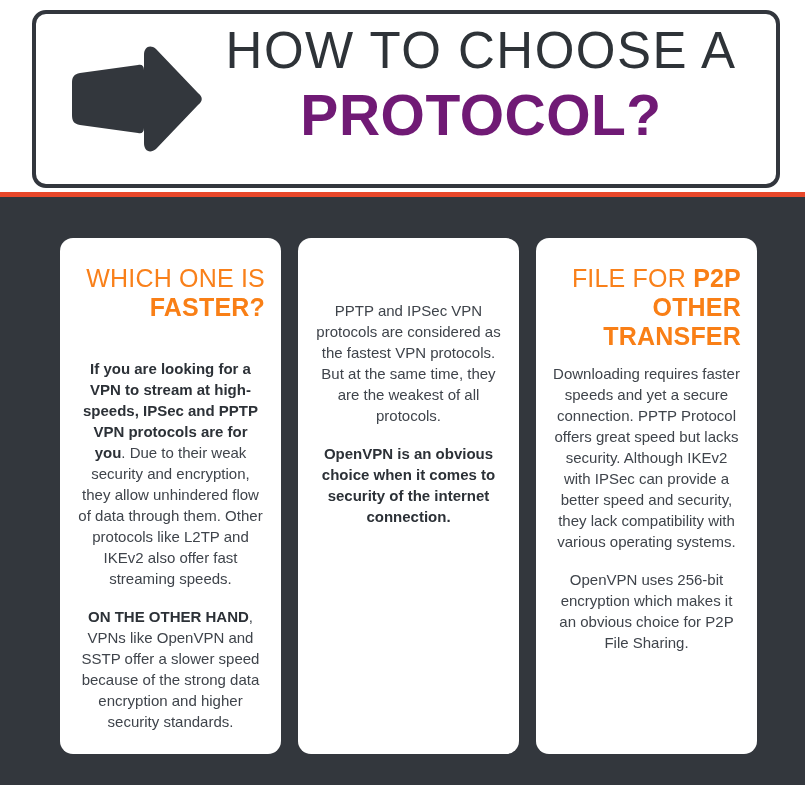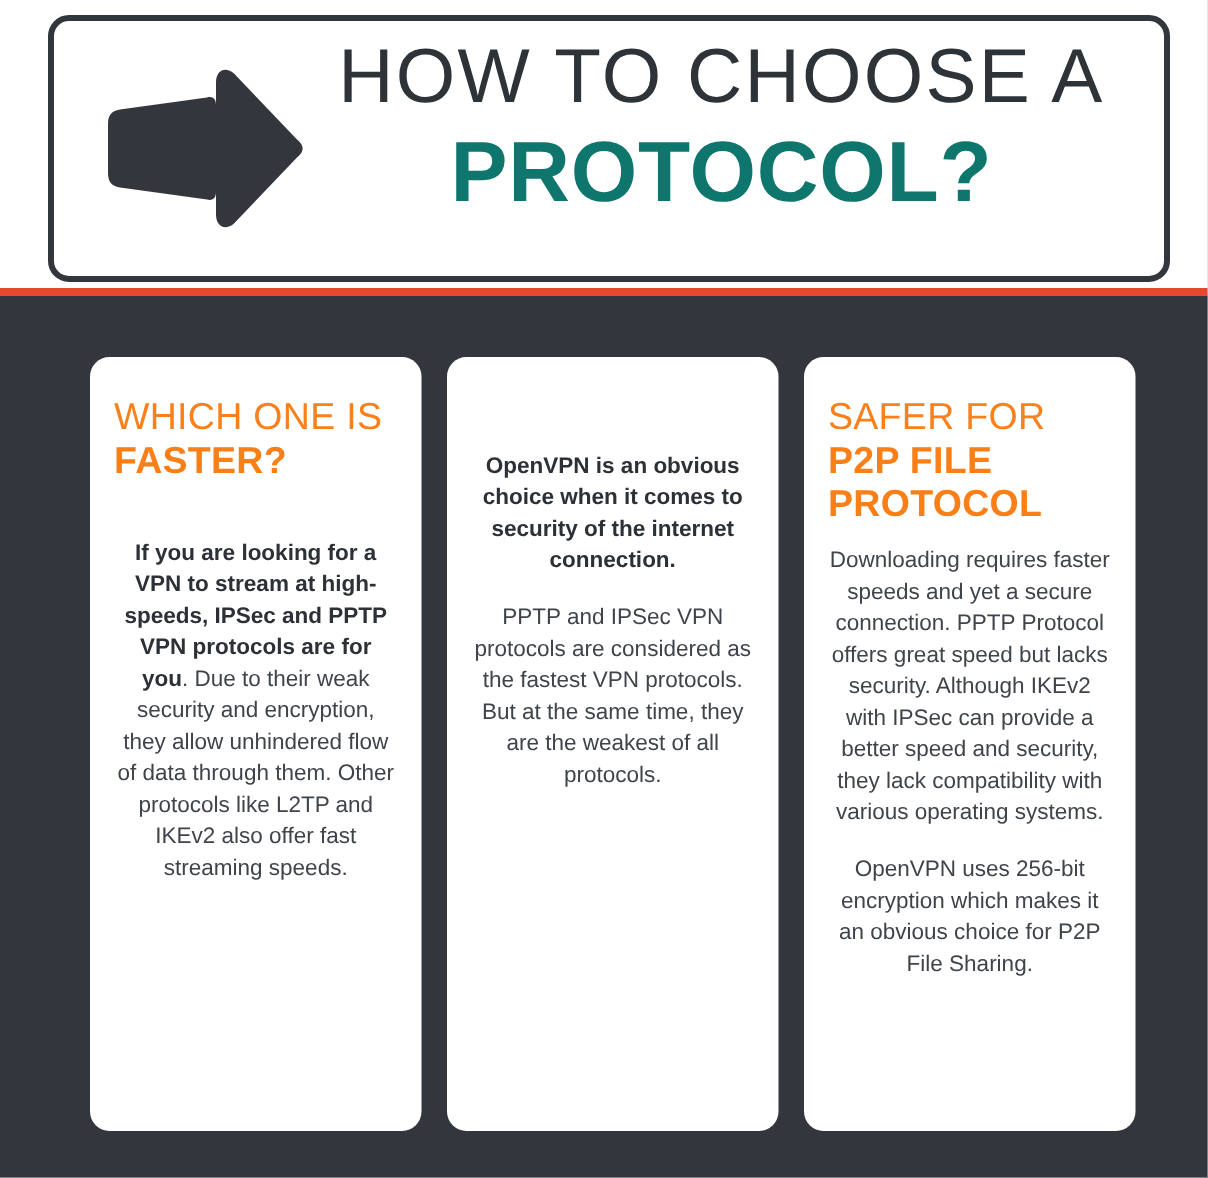--- a/index.html
+++ b/index.html
@@ -65,21 +65,21 @@
     line-height: 62px;
     letter-spacing: 1.5px;
     color: #2e3338;
     font-weight: 400;
     white-space: nowrap;
   }
   .title-line2 {
     font-size: 57px;
     line-height: 66px;
     letter-spacing: 0.5px;
-    color: #0f766e;
+    color: #701a75;
     font-weight: 700;
     white-space: nowrap;
   }
 
   .divider {
     position: absolute;
     left: 0;
     top: 192px;
     width: 805px;
     height: 5px;
@@ -108,21 +108,21 @@
   .card {
     width: 221px;
     background: #ffffff;
     border-radius: 13px;
     box-sizing: border-box;
     padding: 26px 16px 20px 16px;
     min-height: 516px;
   }
 
   .card-title {
-    text-align: left;
+    text-align: right;
     color: #f9801a;
     font-size: 25px;
     line-height: 29px;
     font-weight: 400;
     letter-spacing: 0.2px;
   }
   .card-title .strong {
     font-weight: 700;
     color: #f97f16;
   }
@@ -165,33 +165,34 @@
 
   <div class="body-zone">
     <div class="cards-row">
 
       <div class="card card-1">
         <div class="card-title">
           <span>WHICH ONE IS </span><span class="strong">FASTER?</span>
         </div>
         <div class="card-body">
           <p><b>If you are looking for a VPN to stream at high-speeds, IPSec and PPTP VPN protocols are for you</b><span>. Due to their weak security and encryption, they allow unhindered flow of data through them. Other protocols like L2TP and IKEv2 also offer fast streaming speeds.</span></p>
+          <p><b>ON THE OTHER HAND</b><span>, VPNs like OpenVPN and SSTP offer a slower speed because of the strong data encryption and higher security standards.</span></p>
         </div>
       </div>
 
       <div class="card card-2">
         <div class="card-body">
+          <p><b></b><span>PPTP and IPSec VPN protocols are considered as the fastest VPN protocols. But at the same time, they are the weakest of all protocols.</span></p>
           <p><b>OpenVPN is an obvious choice when it comes to security of the internet connection.</b><span></span></p>
-          <p><b></b><span>PPTP and IPSec VPN protocols are considered as the fastest VPN protocols. But at the same time, they are the weakest of all protocols.</span></p>
         </div>
       </div>
 
       <div class="card card-3">
         <div class="card-title">
-          <span>SAFER FOR </span><span class="strong">P2P FILE PROTOCOL</span>
+          <span>FILE FOR </span><span class="strong">P2P OTHER TRANSFER</span>
         </div>
         <div class="card-body">
           <p><b></b><span>Downloading requires faster speeds and yet a secure connection. PPTP Protocol offers great speed but lacks security. Although IKEv2 with IPSec can provide a better speed and security, they lack compatibility with various operating systems.</span></p>
           <p><b></b><span>OpenVPN uses 256-bit encryption which makes it an obvious choice for P2P File Sharing.</span></p>
         </div>
       </div>
 
     </div>
   </div>
 

